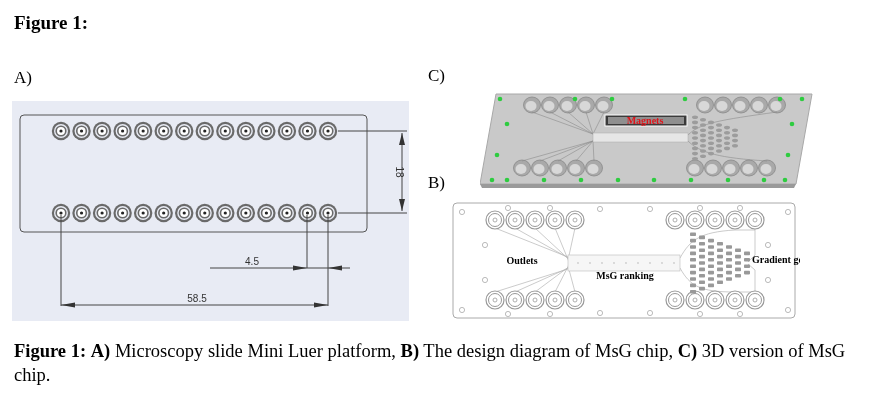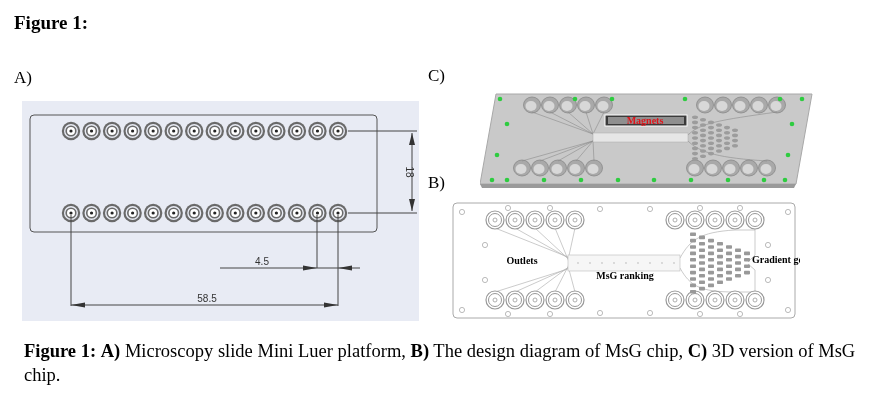--- a/index.html
+++ b/index.html
@@ -4,24 +4,24 @@
 <style>
   html, body { margin:0; padding:0; background:#ffffff; }
   body { width:869px; height:404px; position:relative; overflow:hidden;
          font-family:"Liberation Serif", "DejaVu Serif", serif; color:#000; }
   .abs { position:absolute; }
   .fig-heading { left:14px; top:12px; font-size:19px; font-weight:bold; }
   .panel-label { font-size:17px; }
   .lbl-a { left:14px; top:68px; }
   .lbl-c { left:428px; top:66px; }
   .lbl-b { left:428px; top:173px; }
-  .panel-a { left:22px; top:101px; width:397px; height:220px; background:#e8ebf4; }
+  .panel-a { left:12px; top:101px; width:397px; height:220px; background:#e8ebf4; }
   .panel-c { left:480px; top:88px; width:335px; height:102px; }
   .panel-b { left:450px; top:200px; width:350px; height:122px; }
-  .caption { left:24px; top:339px; width:845px; font-size:18.5px; line-height:24px; }
+  .caption { left:14px; top:339px; width:845px; font-size:18.5px; line-height:24px; }
   .caption b { font-weight:bold; }
   svg text { font-family:"Liberation Serif", "DejaVu Serif", serif; }
   .dimtext { font-family:"Liberation Sans", "DejaVu Sans", sans-serif; }
 </style>
 </head>
 <body>
 
 <div class="abs fig-heading">Figure 1:</div>
 
 <div class="abs panel-label lbl-a">A)</div>

